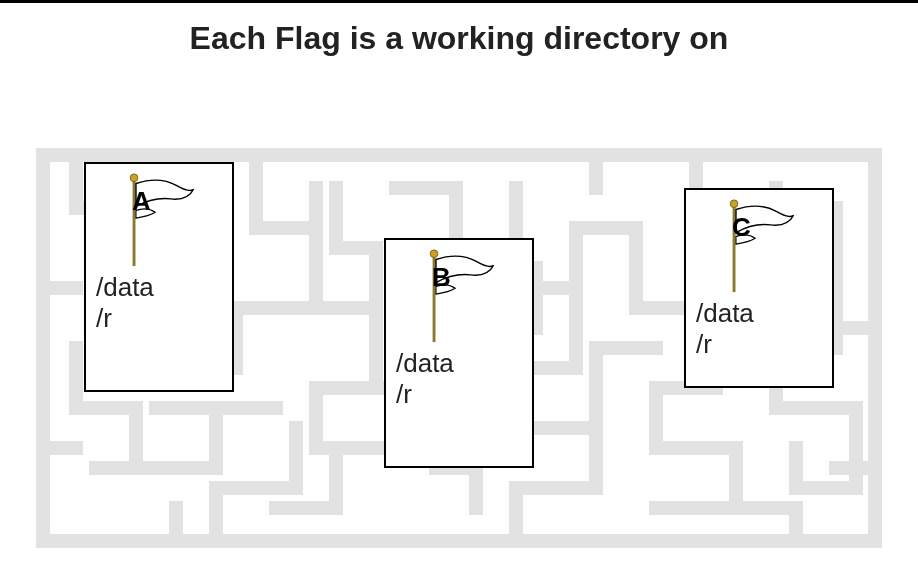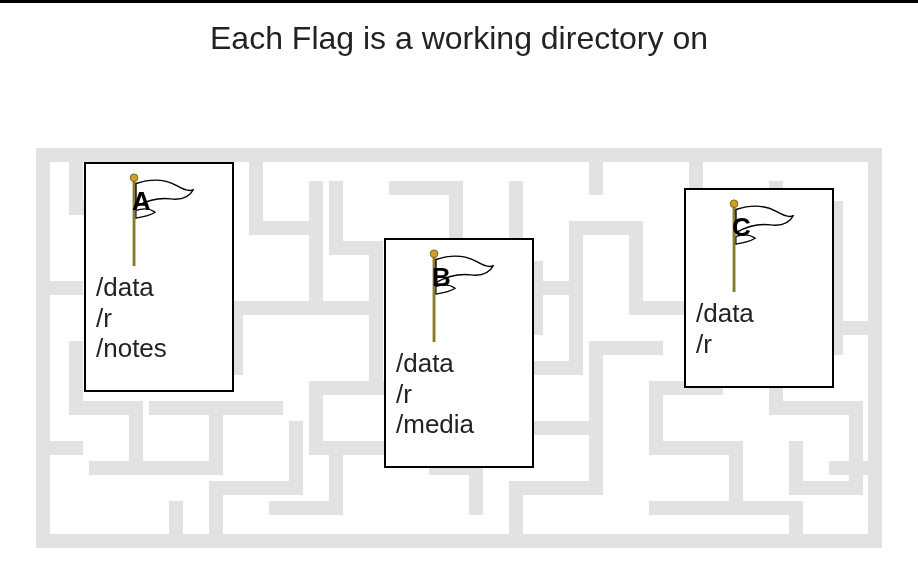--- a/index.html
+++ b/index.html
@@ -16,21 +16,21 @@
     top: 0; left: 0; right: 0;
     height: 3px;
     background: #000;
   }
   .title {
     position: absolute;
     top: 18px;
     left: 0; right: 0;
     text-align: center;
     font-size: 32px;
-    font-weight: 400;
+    font-weight: 700;
     color: #222;
     line-height: 1.25;
   }
   .maze-area {
     position: absolute;
     top: 148px;
     left: 36px;
     width: 846px;
     height: 400px;
     background: #fff;
@@ -134,38 +134,36 @@
         <line x1="14" y1="8" x2="14" y2="98" stroke="#8a7a2a" stroke-width="3"></line>
         <circle cx="14" cy="6" r="4" fill="#c9a227" stroke="#7a6515" stroke-width="1"></circle>
         <path d="M16 12 Q40 4 58 14 Q72 22 76 18 Q70 30 52 28 Q34 26 16 36 Z" fill="#fff" stroke="#000" stroke-width="1.5"></path>
         <path d="M16 40 Q28 36 36 42 Q30 46 16 48 Z" fill="#fff" stroke="#000" stroke-width="1.2"></path>
       </svg>
       <div class="flag-letter">A</div>
     </div>
     <div class="dir-list">
       <div>/data</div>
       <div>/r</div>
-      <div>/notes</div>
     </div>
   </div>
 
   <div class="flag-box b">
     <div class="flag-wrap">
       <svg class="flag-icon" viewBox="0 0 80 100">
         <line x1="14" y1="8" x2="14" y2="98" stroke="#8a7a2a" stroke-width="3"></line>
         <circle cx="14" cy="6" r="4" fill="#c9a227" stroke="#7a6515" stroke-width="1"></circle>
         <path d="M16 12 Q40 4 58 14 Q72 22 76 18 Q70 30 52 28 Q34 26 16 36 Z" fill="#fff" stroke="#000" stroke-width="1.5"></path>
         <path d="M16 40 Q28 36 36 42 Q30 46 16 48 Z" fill="#fff" stroke="#000" stroke-width="1.2"></path>
       </svg>
       <div class="flag-letter">B</div>
     </div>
     <div class="dir-list">
       <div>/data</div>
       <div>/r</div>
-      <div>/media</div>
     </div>
   </div>
 
   <div class="flag-box c">
     <div class="flag-wrap">
       <svg class="flag-icon" viewBox="0 0 80 100">
         <line x1="14" y1="8" x2="14" y2="98" stroke="#8a7a2a" stroke-width="3"></line>
         <circle cx="14" cy="6" r="4" fill="#c9a227" stroke="#7a6515" stroke-width="1"></circle>
         <path d="M16 12 Q40 4 58 14 Q72 22 76 18 Q70 30 52 28 Q34 26 16 36 Z" fill="#fff" stroke="#000" stroke-width="1.5"></path>
         <path d="M16 40 Q28 36 36 42 Q30 46 16 48 Z" fill="#fff" stroke="#000" stroke-width="1.2"></path>

